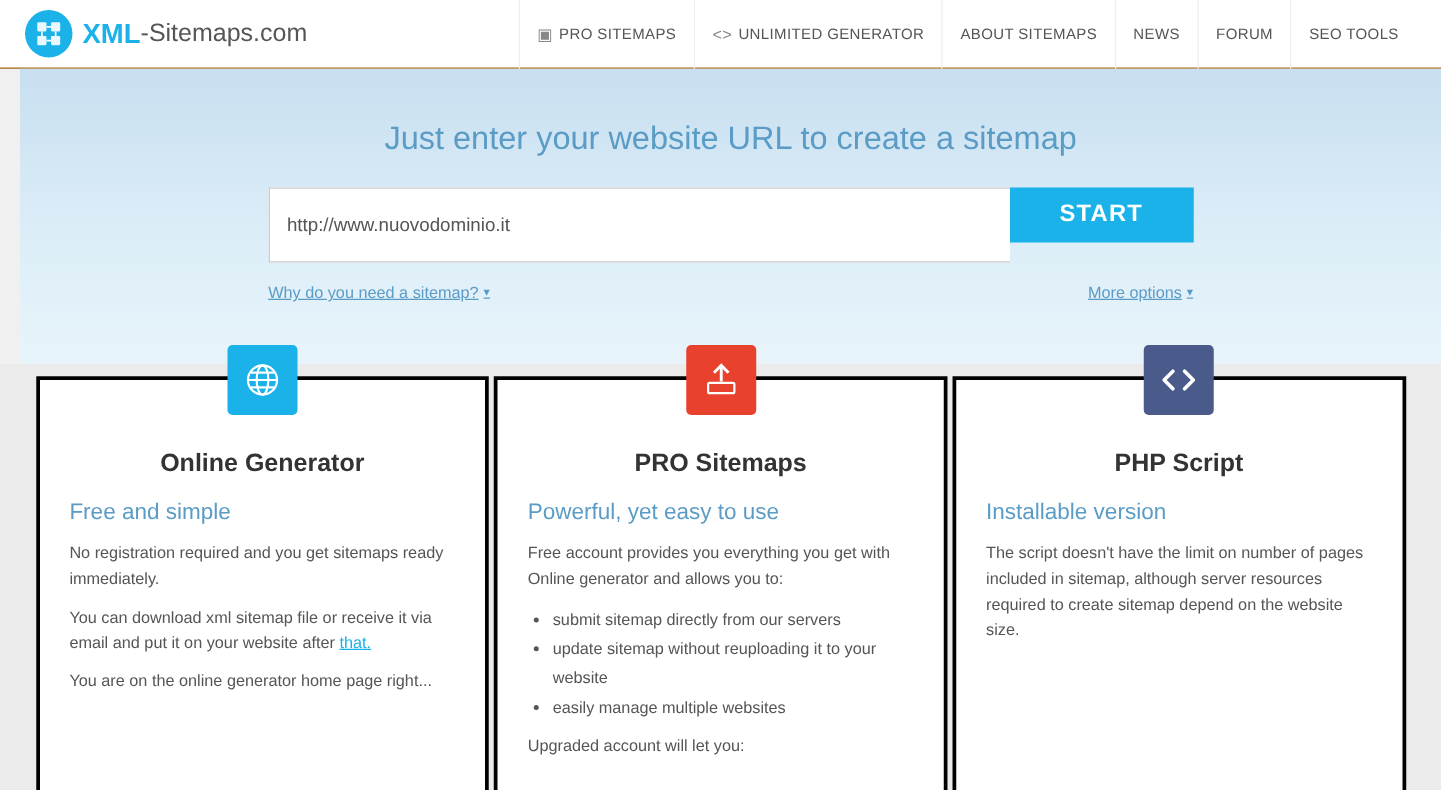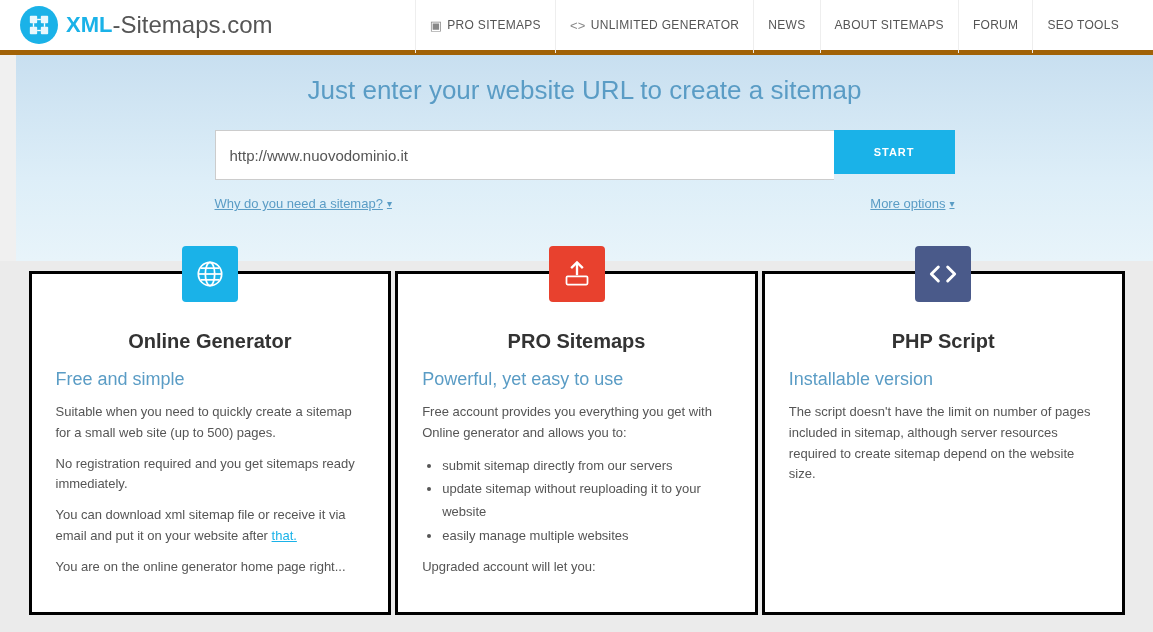--- a/index.html
+++ b/index.html
@@ -1,95 +1,95 @@
 <!DOCTYPE html>
 <html><head>
   <meta charset="utf-8">
   <style>
     * { margin: 0; padding: 0; box-sizing: border-box; }
     body { font-family: Arial, sans-serif; font-size: 14px; color: #333; background: #f0f0f0; }
 
     
     #header {
       background: #fff;
-      border-bottom: 5px solid #a16207;
+      border-bottom: 1px solid #a16207;
       display: flex;
       align-items: center;
       padding: 0 20px;
       height: 55px;
     }
     #logo {
       display: flex;
       align-items: center;
       margin-right: auto;
       text-decoration: none;
     }
     .logo-icon {
       width: 38px; height: 38px;
       background: #1ab2e8;
       border-radius: 50%;
       display: flex; align-items: center; justify-content: center;
       margin-right: 8px;
     }
     .logo-icon svg { width: 22px; height: 22px; }
     .logo-text-xml { color: #1ab2e8; font-weight: bold; font-size: 22px; }
-    .logo-text-rest { color: #555; font-size: 24px; }
+    .logo-text-rest { color: #555; font-size: 20px; }
     nav { display: flex; align-items: center; gap: 0; }
     .nav-item {
       display: flex; align-items: center; gap: 5px;
       padding: 0 14px;
       height: 55px;
       font-size: 12px;
       color: #555;
       text-transform: uppercase;
       letter-spacing: 0.3px;
       cursor: pointer;
       text-decoration: none;
       border-left: 1px solid #eee;
       white-space: nowrap;
     }
     .nav-icon { font-size: 13px; color: #888; }
 
     
     #hero {
       background: linear-gradient(180deg, #c8dff0 0%, #ddeef8 60%, #e8f4fa 100%);
-      padding: 20px 20px 50px;
+      padding: 40px 20px 50px;
       text-align: center;
       margin-left: 16px;
     }
     #hero h1 {
       color: #5a9cc5;
       font-size: 26px;
       font-weight: normal;
       margin-bottom: 24px;
     }
     .url-form {
       display: flex;
       max-width: 740px;
       margin: 0 auto 16px;
       gap: 0;
     }
     .url-input {
       flex: 1;
       border: 1px solid #ccc;
       border-right: none;
       padding: 0 14px;
-      height: 50px;
+      height: 60px;
       font-size: 15px;
       color: #555;
       background: #fff;
       outline: none;
     }
     .start-btn {
       background: #1ab2e8;
       color: #fff;
       border: none;
       padding: 0 40px;
       height: 44px;
-      font-size: 11px;
+      font-size: 19px;
       font-weight: bold;
       letter-spacing: 1px;
       cursor: pointer;
       text-transform: uppercase;
     }
     .form-links {
       display: flex;
       justify-content: space-between;
       max-width: 740px;
       margin: 0 auto;
@@ -193,24 +193,24 @@
   <nav>
     <a class="nav-item">
       <span class="nav-icon">▣</span>
       <span>PRO SITEMAPS</span>
     </a>
     <a class="nav-item">
       <span class="nav-icon">&lt;&gt;</span>
       <span>UNLIMITED GENERATOR</span>
     </a>
     <a class="nav-item">
+      <span>ABOUT SITEMAPS</span>
+    </a>
+    <a class="nav-item">
       <span>NEWS</span>
-    </a>
-    <a class="nav-item">
-      <span>ABOUT SITEMAPS</span>
     </a>
     <a class="nav-item">
       <span>FORUM</span>
     </a>
     <a class="nav-item">
       <span>SEO TOOLS</span>
     </a>
   </nav>
 </header>
 
@@ -240,21 +240,20 @@
         <svg viewBox="0 0 24 24" fill="white">
           <circle cx="12" cy="12" r="10" stroke="white" stroke-width="1.5" fill="none"></circle>
           <ellipse cx="12" cy="12" rx="4" ry="10" stroke="white" stroke-width="1.5" fill="none"></ellipse>
           <line x1="2" y1="12" x2="22" y2="12" stroke="white" stroke-width="1.5"></line>
           <line x1="4" y1="7" x2="20" y2="7" stroke="white" stroke-width="1.5"></line>
           <line x1="4" y1="17" x2="20" y2="17" stroke="white" stroke-width="1.5"></line>
         </svg>
       </div>
       <div class="card-title">Online Generator</div>
       <div class="card-subtitle">Free and simple</div>
-      <p class="card-text">Suitable when you need to quickly create a sitemap for a small web site (up to 500) pages.</p>
       <p class="card-text">No registration required and you get sitemaps ready immediately.</p>
       <p class="card-text">You can download xml sitemap file or receive it via email and put it on your website after <a class="card-text-link">that.</a></p>
       <p class="card-text">You are on the online generator home page right...</p>
     </div>
 
     <div class="card">
       <div class="card-icon-wrap red">
         <svg viewBox="0 0 24 24" fill="white">
           <rect x="3" y="14" width="18" height="7" rx="1" stroke="white" stroke-width="1.5" fill="none"></rect>
           <line x1="12" y1="2" x2="12" y2="13" stroke="white" stroke-width="2"></line>

